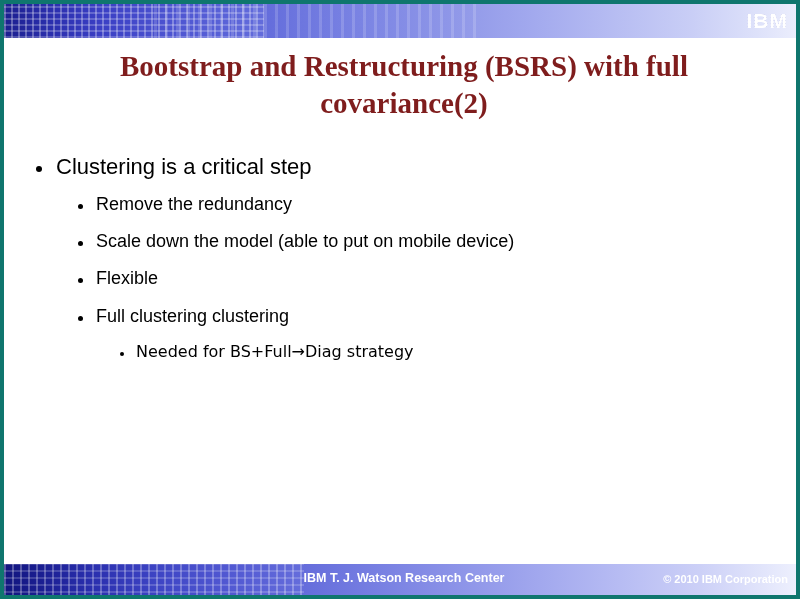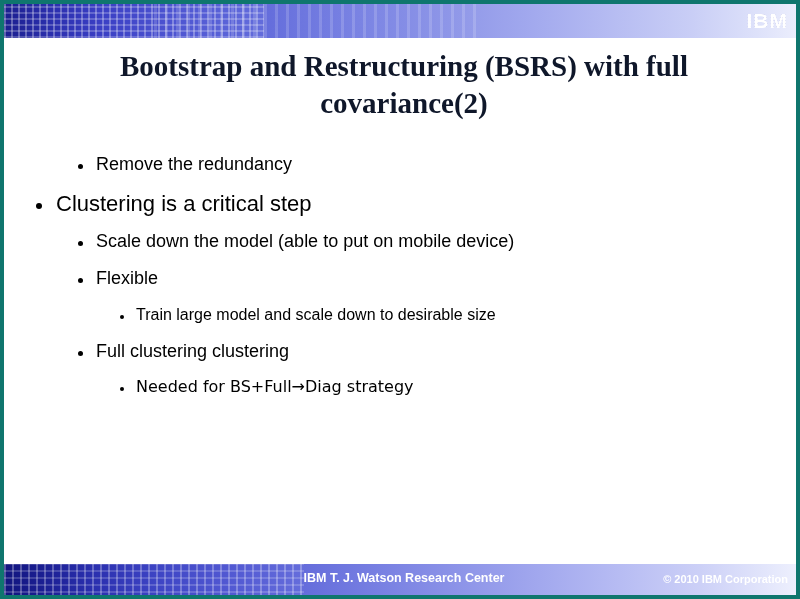--- a/index.html
+++ b/index.html
@@ -79,21 +79,21 @@
   
   .title {
     position: absolute;
     left: 40px; top: 44px;
     width: 720px;
     text-align: center;
     font-family: "Liberation Serif", serif;
     font-weight: bold;
     font-size: 29px;
     line-height: 1.28;
-    color: #0f172a;
+    color: #7f1d1d;
   }
 
   
   .body {
     position: absolute;
     left: 24px; top: 150px;
     width: 752px;
   }
   .bullet-row {
     display: flex;
@@ -174,44 +174,40 @@
     <div class="banner-texture2"></div>
     <div class="ibm-logo">
       <div class="ibm-text">IBM</div>
     </div>
   </div>
 
   <div class="title">Bootstrap and Restructuring (BSRS) with full covariance(2)</div>
 
   <div class="body">
 
+    <div class="bullet-row lvl1">
+      <span class="bullet-mark"></span>
+      <span class="bullet-text">Clustering is a critical step</span>
+    </div>
+
     <div class="bullet-row lvl2">
       <span class="bullet-mark"></span>
       <span class="bullet-text">Remove the redundancy</span>
     </div>
 
-    <div class="bullet-row lvl1">
-      <span class="bullet-mark"></span>
-      <span class="bullet-text">Clustering is a critical step</span>
-    </div>
-
     <div class="bullet-row lvl2">
       <span class="bullet-mark"></span>
       <span class="bullet-text">Scale down the model (able to put on mobile device)</span>
     </div>
 
     <div class="bullet-row lvl2">
       <span class="bullet-mark"></span>
       <span class="bullet-text">Flexible</span>
     </div>
 
-    <div class="bullet-row lvl3">
-      <span class="bullet-mark"></span>
-      <span class="bullet-text">Train large model and scale down to desirable size</span>
-    </div>
 
     <div class="bullet-row lvl2">
       <span class="bullet-mark"></span>
       <span class="bullet-text">Full clustering clustering</span>
     </div>
 
     <div class="bullet-row lvl3">
       <span class="bullet-mark"></span>
       <span class="bullet-text arrow-glyph">Needed for BS+Full→Diag strategy</span>
     </div>

